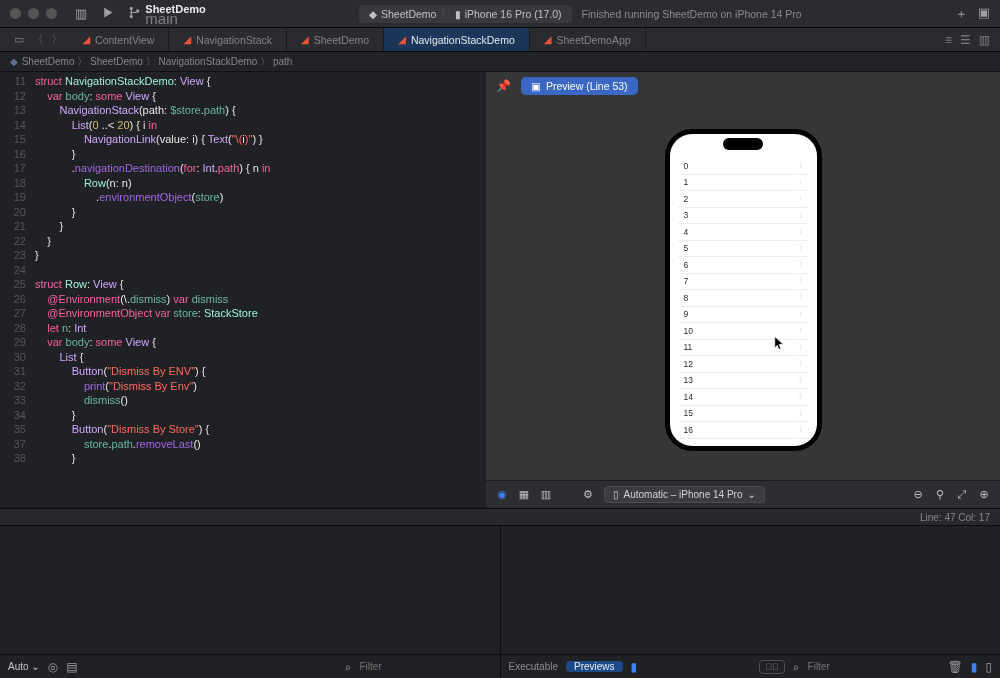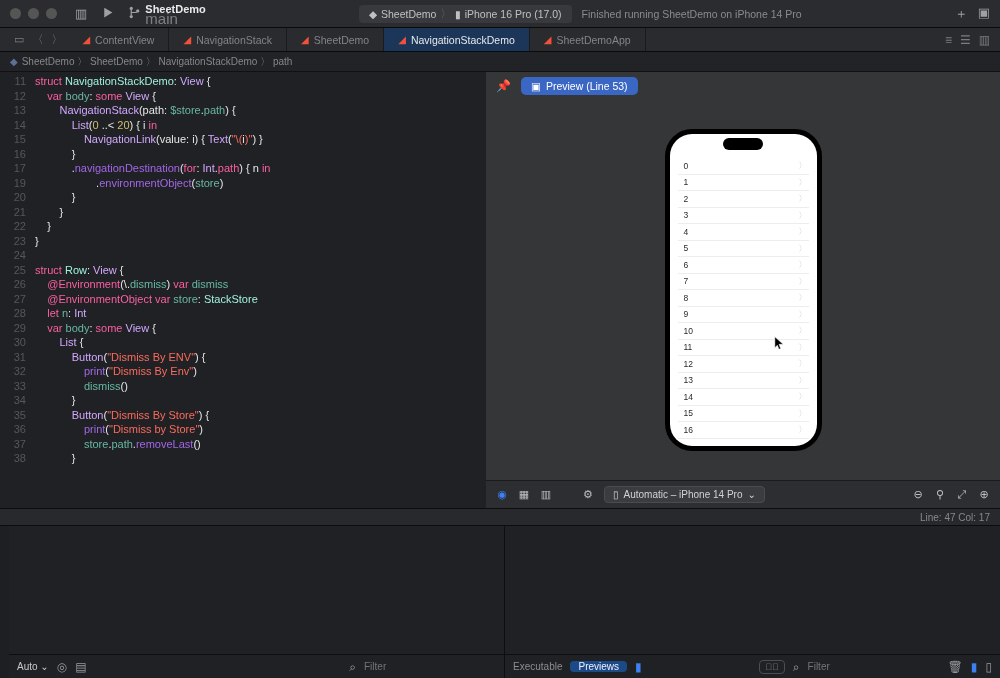--- a/index.html
+++ b/index.html
@@ -66,21 +66,21 @@
 .pb-left { display:flex; gap:6px; align-items:center; }
 .pb-icon { width:16px;height:16px; display:flex;align-items:center;justify-content:center; font-size:11px; color:#bcbdc0;}
 .pb-icon.on { color:#3e7ff2; }
 .device-pill { background:#3b3c3f; border:1px solid #4a4b4e; border-radius:4px; padding:2px 8px; color:#d1d2d4; font-size:10px; display:flex; align-items:center; gap:5px; }
 .pb-right { margin-left:auto; display:flex; gap:6px; }
 
 
 .statusline { height:18px; background:#28292c; border-top:1px solid #0c0c0c; border-bottom:1px solid #0c0c0c; display:flex; align-items:center; justify-content:flex-end; padding:0 10px; font-size:10px; color:#878889; }
 
 
-.console { height:152px; background:#202124; display:flex;margin-left:9px; }
+.console { height:152px; background:#202124; display:flex; }
 .console-half { flex:1; display:flex; flex-direction:column; }
 .console-half + .console-half { border-left:1px solid #0e0e0f; }
 .console-body { flex:1; }
 .console-bar { height:24px; border-top:1px solid #0e0e0f; display:flex; align-items:center; padding:0 8px; gap:8px; font-size:10px; color:#8c8d90; }
 .filter-input { flex:1; background:transparent; border:none; color:#8c8d90; font-size:10px; }
 .pill-blue { background:#1c4a86; color:#eef; padding:0 8px; border-radius:4px; font-size:10px; }
 .toggle-off { border:1px solid #4c4d50; border-radius:4px; padding:1px 5px; font-size:9px;}
 .cb-icon { font-size:12px; color:#9a9b9e; }
 .cb-right { margin-left:auto; display:flex; gap:8px; align-items:center; }
 .auto-chip { color:#c7c8ca; }
@@ -184,20 +184,24 @@
       </div>
       <div class="code-line">
         <div class="gutter">16</div>
         <div class="code"><span class="dot">            }</span></div>
       </div>
       <div class="code-line">
         <div class="gutter">17</div>
         <div class="code"><span class="dot">            .</span><span class="fn">navigationDestination</span><span class="dot">(</span><span class="kw">for</span><span class="dot">: </span><span class="typ2">Int</span><span class="dot">.</span><span class="kw">path</span><span class="dot">) { n </span><span class="kw">in</span></div>
       </div>
       <div class="code-line">
+        <div class="gutter">18</div>
+        <div class="code"><span class="dot">                </span><span class="typ">Row</span><span class="dot">(n: n)</span></div>
+      </div>
+      <div class="code-line">
         <div class="gutter">19</div>
         <div class="code"><span class="dot">                    .</span><span class="fn">environmentObject</span><span class="dot">(</span><span class="prop">store</span><span class="dot">)</span></div>
       </div>
       <div class="code-line">
         <div class="gutter">20</div>
         <div class="code"><span class="dot">            }</span></div>
       </div>
       <div class="code-line">
         <div class="gutter">21</div>
         <div class="code"><span class="dot">        }</span></div>
@@ -250,24 +254,20 @@
         <div class="gutter">33</div>
         <div class="code"><span class="dot">                </span><span class="prop">dismiss</span><span class="dot">()</span></div>
       </div>
       <div class="code-line">
         <div class="gutter">34</div>
         <div class="code"><span class="dot">            }</span></div>
       </div>
       <div class="code-line">
         <div class="gutter">35</div>
         <div class="code"><span class="dot">            </span><span class="typ2">Button</span><span class="dot">(</span><span class="str">"Dismiss By Store"</span><span class="dot">) {</span></div>
-      </div>
-      <div class="code-line">
-        <div class="gutter">36</div>
-        <div class="code"><span class="dot">                </span><span class="fn">print</span><span class="dot">(</span><span class="str">"Dismiss by Store"</span><span class="dot">)</span></div>
       </div>
       <div class="code-line">
         <div class="gutter">37</div>
         <div class="code"><span class="dot">                </span><span class="prop">store</span><span class="dot">.</span><span class="prop">path</span><span class="dot">.</span><span class="fn">removeLast</span><span class="dot">()</span></div>
       </div>
       <div class="code-line">
         <div class="gutter">38</div>
         <div class="code"><span class="dot">            }</span></div>
       </div>
     </div>

